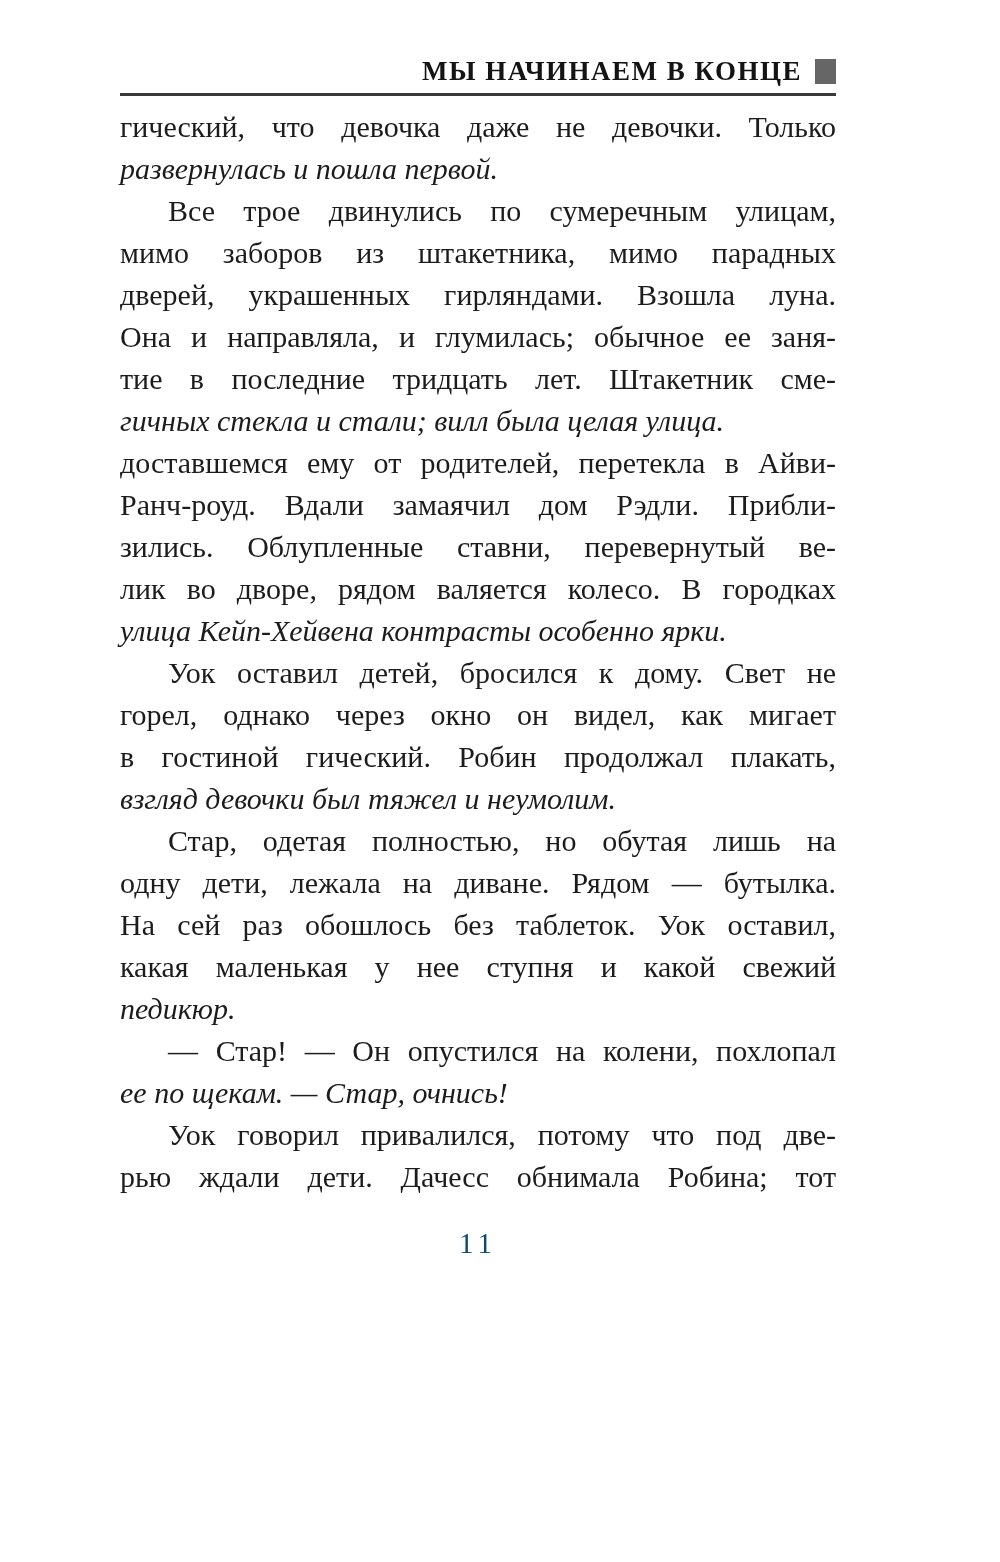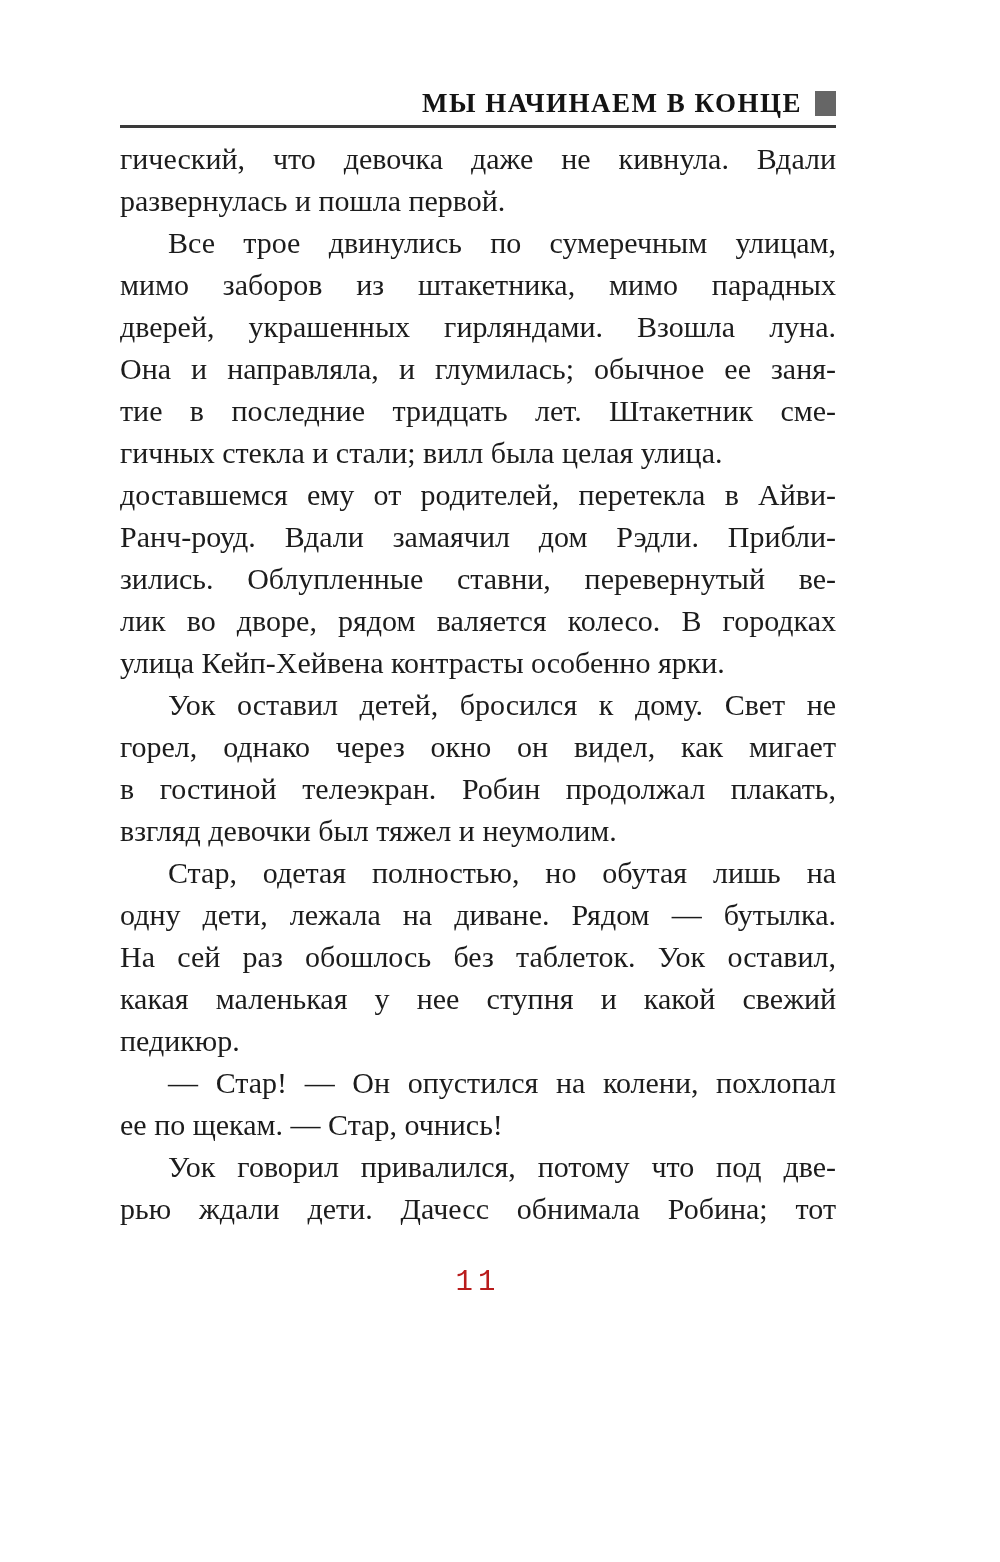--- a/index.html
+++ b/index.html
@@ -4,85 +4,85 @@
 <style>
   :root{
     --text-color:#1c1c1c;
     --rule-color:#3a3a3a;
     --marker-color:#666666;
     --bg-color:#ffffff;
   }
   *{margin:0;padding:0;box-sizing:border-box;}
   html,body{width:1000px;height:1562px;background:var(--bg-color);overflow:hidden;}
   body{font-family:"Liberation Serif","DejaVu Serif",serif;color:var(--text-color);}
-  .page{width:1000px;height:1458px;padding-top:88px;}
+  .page{width:1000px;height:1458px;padding-top:56px;}
   .content{width:716px;margin-left:120px;}
   
   .header-row{display:flex;justify-content:flex-end;align-items:center;height:30px;}
   .running-title{
     font-size:27px;font-weight:700;letter-spacing:1.5px;color:#141414;
     line-height:30px;white-space:nowrap;
   }
   .header-marker{
     width:21px;height:25px;background:var(--marker-color);
     margin-left:13px;display:inline-block;
   }
   .header-rule{margin-top:7px;height:3px;background:var(--rule-color);}
   
   .body-text{margin-top:10px;font-size:30px;line-height:42px;}
   .line{
     text-align:justify;
     text-align-last:justify;
     -moz-text-align-last:justify;
     white-space:normal;
   }
-  .line.last{text-align-last:left;-moz-text-align-last:left;}
+  .line.last{text-align-last:left;font-style:italic;-moz-text-align-last:left;}
   .line.indent{text-indent:48px;}
   
   .page-number{
-    margin-top:32px;text-align:center;font-size:29px;
-    letter-spacing:5px;line-height:42px;color:#b91c1c;font-family:Liberation Mono, monospace;
+    margin-top:24px;text-align:center;font-size:29px;
+    letter-spacing:5px;line-height:42px;color:#0c4a6e;
   }
 </style>
 </head>
 <body>
 
 <div class="page">
   <header class="content">
     <div class="header-row">
       <span class="running-title">МЫ НАЧИНАЕМ В КОНЦЕ</span>
       <span class="header-marker"></span>
     </div>
     <div class="header-rule"></div>
   </header>
 
   <main class="content body-text" id="paragraphs">
       <div class="paragraph">
-        <div class="line">гический, что девочка даже не кивнула. Вдали</div>
+        <div class="line">гический, что девочка даже не девочки. Только</div>
         <div class="line last">развернулась и пошла первой.</div>
       </div>
       <div class="paragraph">
         <div class="line indent">Все трое двинулись по сумеречным улицам,</div>
         <div class="line">мимо заборов из штакетника, мимо парадных</div>
         <div class="line">дверей, украшенных гирляндами. Взошла луна.</div>
         <div class="line">Она и направляла, и глумилась; обычное ее заня-</div>
         <div class="line">тие в последние тридцать лет. Штакетник сме-</div>
         <div class="line last">гичных стекла и стали; вилл была целая улица.</div>
       </div>
       <div class="paragraph">
         <div class="line">доставшемся ему от родителей, перетекла в Айви-</div>
         <div class="line">Ранч-роуд. Вдали замаячил дом Рэдли. Прибли-</div>
         <div class="line">зились. Облупленные ставни, перевернутый ве-</div>
         <div class="line">лик во дворе, рядом валяется колесо. В городках</div>
         <div class="line last">улица Кейп-Хейвена контрасты особенно ярки.</div>
       </div>
       <div class="paragraph">
         <div class="line indent">Уок оставил детей, бросился к дому. Свет не</div>
         <div class="line">горел, однако через окно он видел, как мигает</div>
-        <div class="line">в гостиной телеэкран. Робин продолжал плакать,</div>
+        <div class="line">в гостиной гический. Робин продолжал плакать,</div>
         <div class="line last">взгляд девочки был тяжел и неумолим.</div>
       </div>
       <div class="paragraph">
         <div class="line indent">Стар, одетая полностью, но обутая лишь на</div>
         <div class="line">одну дети, лежала на диване. Рядом — бутылка.</div>
         <div class="line">На сей раз обошлось без таблеток. Уок оставил,</div>
         <div class="line">какая маленькая у нее ступня и какой свежий</div>
         <div class="line last">педикюр.</div>
       </div>
       <div class="paragraph">

